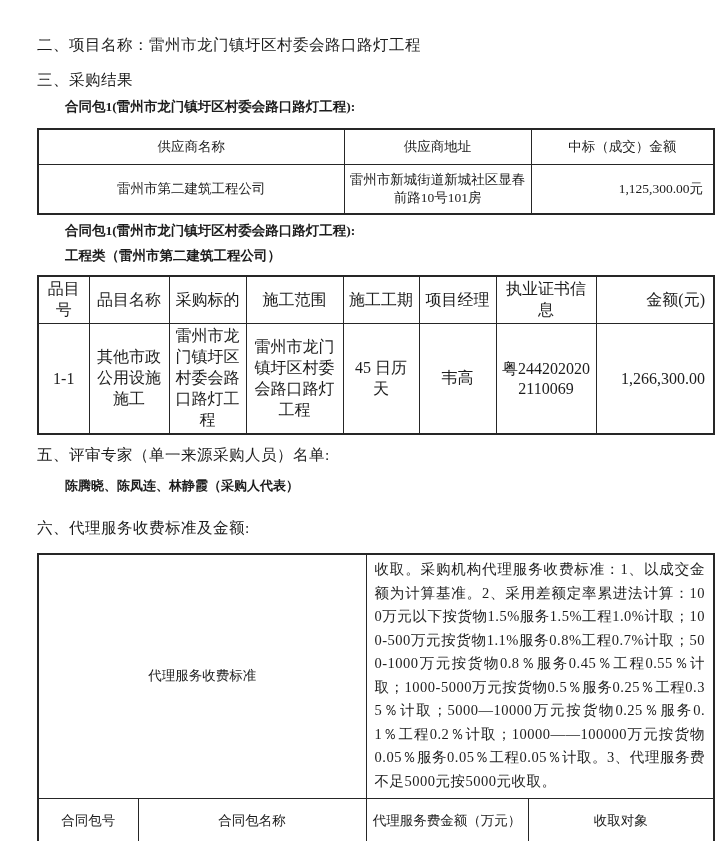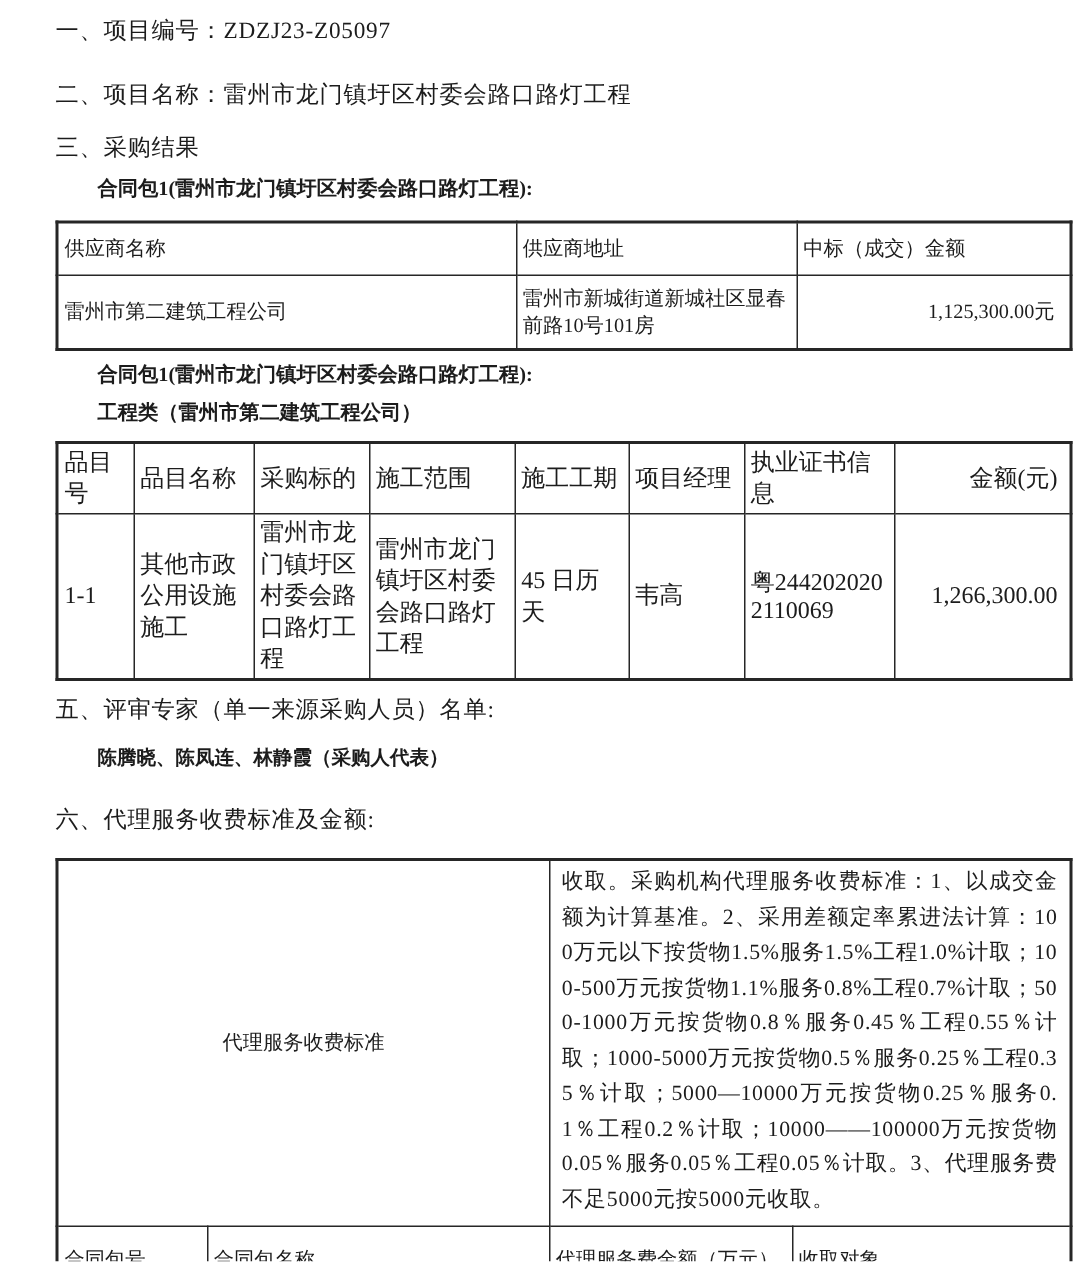--- a/index.html
+++ b/index.html
@@ -50,21 +50,21 @@
   table {
     border-collapse: collapse;
     table-layout: fixed;
     width: 676px;
     border: 2px solid #262626;
     font-size: 13.5px;
     color: #1c1c1c;
   }
   th, td {
     border: 1px solid #262626;
-    text-align: left;
+    text-align: center;
     vertical-align: middle;
     font-weight: 400;
     padding: 2px 4px;
     box-sizing: border-box;
     word-break: break-all;
   }
   
   .result-table { margin-top: 12px; }
   .result-table .hdr-row  { height: 35px; }
   .result-table .data-row { height: 50px; }
@@ -87,21 +87,20 @@
     line-height: 23.5px;
     letter-spacing: 0.5px;
     margin-top: 48px;
   }
 </style>
 </head>
 <body>
 
 <div class="page">
 
-  <p class="heading">一、项目编号：ZDZJ23-Z05097</p>
 
   <p class="heading mt24">二、项目名称：雷州市龙门镇圩区村委会路口路灯工程</p>
 
   <p class="heading mt16">三、采购结果</p>
   <p class="subline mt9">合同包1(雷州市龙门镇圩区村委会路口路灯工程):</p>
 
   <table class="result-table">
     <colgroup>
       <col style="width:306px">
         <col style="width:187px">

